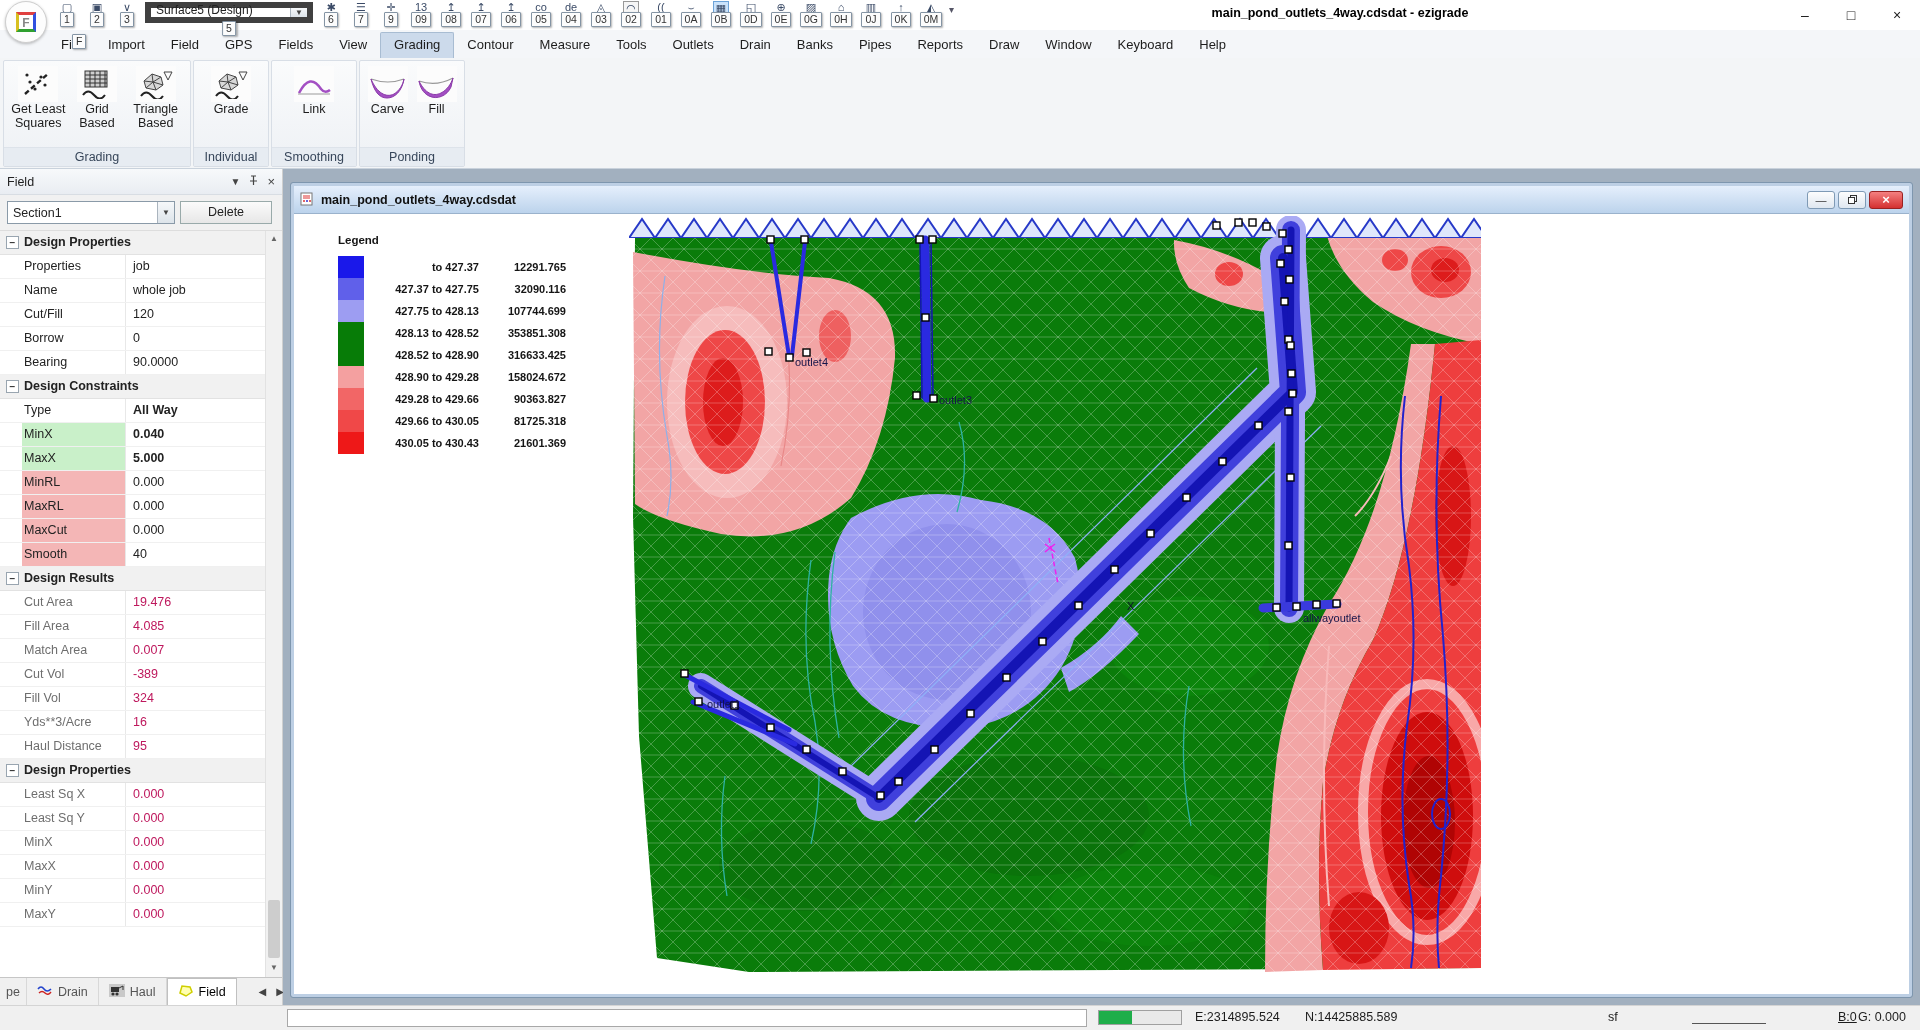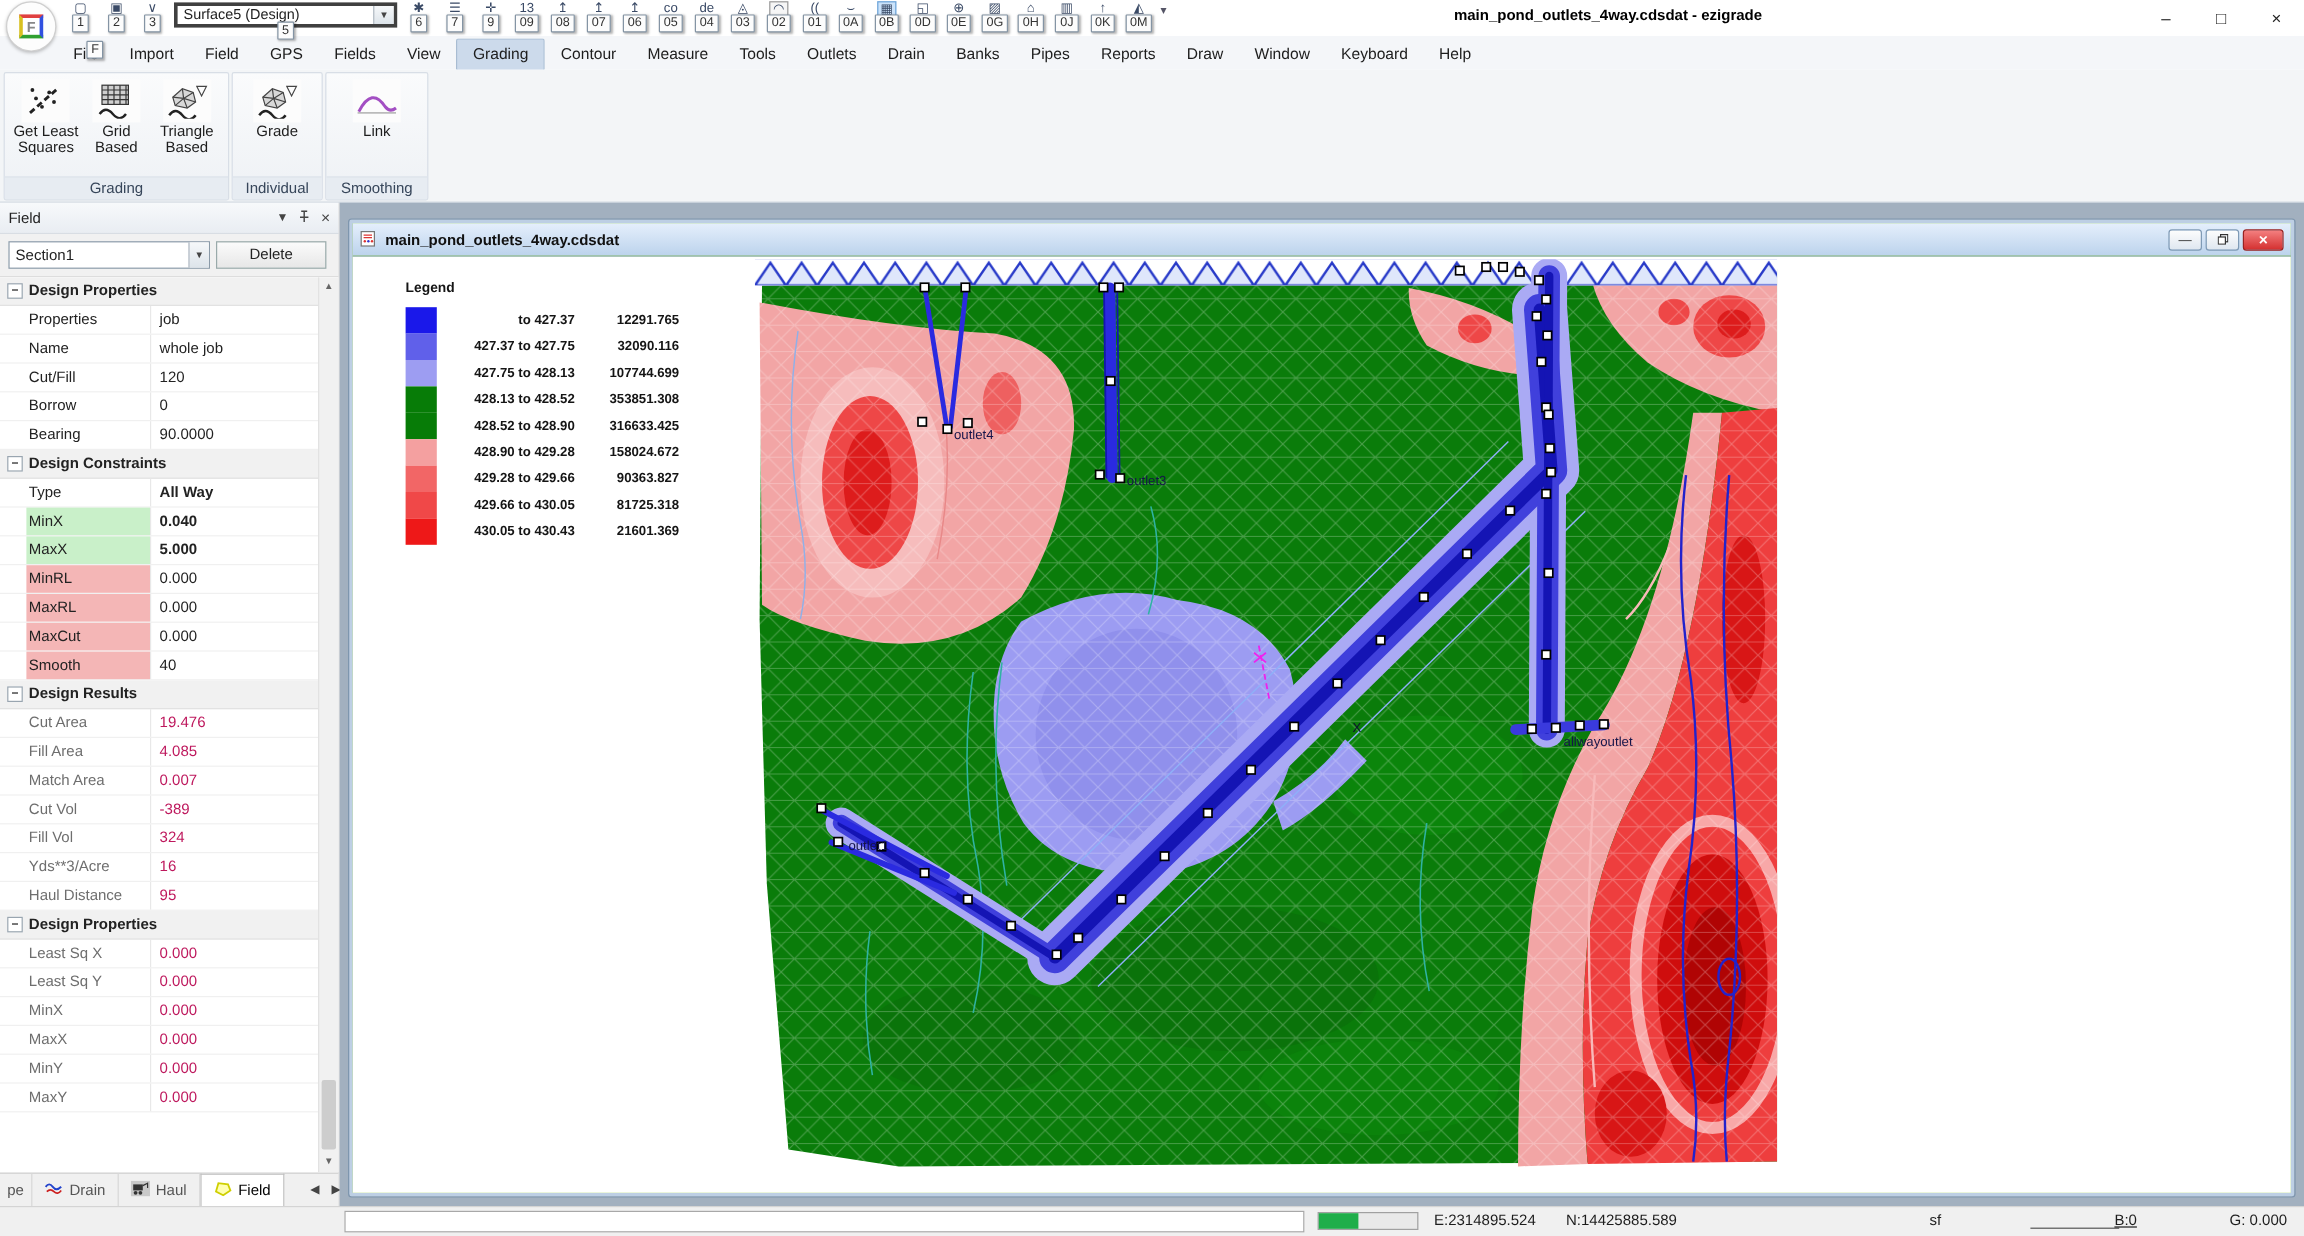--- a/index.html
+++ b/index.html
@@ -15,22 +15,22 @@
   .applogo { width:20px; height:20px; font-size:12px; font-weight:bold; color:#888; text-align:center; line-height:16px;
              border-top:3px solid #e04040; border-right:3px solid #3050e0; border-bottom:3px solid #30a030; border-left:3px solid #d8c020; background:#fff; }
   .qat { display:flex; align-items:flex-start; gap:6px; margin-left:55px; padding-top:1px; z-index:40; }
   .qat-item { display:flex; flex-direction:column; align-items:center; width:24px; }
   .qat-glyph { font-size:11px; line-height:13px; height:13px; color:#3a4a66; }
   .qat-glyph.hl { background:#cbe3fb; border:1px solid #6da3d8; padding:0 2px; }
   .qat-glyph.boxed { border:1px solid #999; background:#f6f6f6; padding:0 2px; }
   .keytip { background:#fcfcfc; border:1px solid #8494a4; box-shadow:1px 1px 2px rgba(0,0,0,.3);
             font-size:10.5px; line-height:13px; padding:0 3px; color:#333; border-radius:1px; white-space:nowrap; }
   .qat-item .keytip { margin-top:-2px; }
-  .qat-combo { position:relative; width:186px; height:21px; border:3px solid #404040; background:#fff;
-               display:flex; align-items:flex-start; margin-top:1px; }
+  .qat-combo { position:relative; width:168px; height:21px; border:6px solid #404040; background:#fff;
+               display:flex; align-items:flex-end; margin-top:1px; }
   .combo-text { flex:1; padding:0 5px; font-size:12px; white-space:nowrap; overflow:hidden; }
   .combo-arrow { width:17px; height:100%; border-left:1px solid #aab4be; background:linear-gradient(#f6f8fa,#dde4ea);
                  font-size:8px; color:#444; display:flex; align-items:center; justify-content:center; }
   .combo-tip { position:absolute; left:50%; transform:translateX(-50%); top:13px; z-index:45; }
   .qat-overflow { font-size:10px; color:#556; margin-top:3px; }
   .win-title { position:absolute; left:1130px; top:0; width:420px; height:30px; line-height:26px;
                text-align:center; font-weight:bold; font-size:12.5px; color:#000; }
   .win-controls { position:absolute; right:0; top:0; display:flex; }
   .win-controls span { width:46px; height:29px; display:flex; align-items:center; justify-content:center; font-size:14px; color:#222; }
 
@@ -116,21 +116,21 @@
   .map-wrap svg text { font-family:"Liberation Sans", sans-serif; }
 
   
   .statusbar { height:25px; background:#f0f0f0; border-top:1px solid #d4d4d4; position:relative; font-size:12.5px; color:#1d1d1d; }
   .sb-field { position:absolute; left:287px; top:3px; width:800px; height:18px; background:#fff; border:1px solid #a8a8a8; }
   .sb-progress { position:absolute; left:1098px; top:4px; width:84px; height:15px; border:1px solid #a0a0a0; background:#e9e9e9; }
   .sb-progress .fill { width:40%; height:100%; background:#1fae4a; }
   .sb-e { position:absolute; left:1195px; top:4px; } .sb-n { position:absolute; left:1305px; top:4px; }
   .sb-sf { position:absolute; left:1608px; top:4px; }
   .sb-line { position:absolute; left:1692px; top:17px; width:74px; border-bottom:1px solid #555; }
-  .sb-b { position:absolute; left:1762px; top:4px;text-decoration:underline; } .sb-g { position:absolute; left:1858px; top:4px; }
+  .sb-b { position:absolute; left:1838px; top:4px;text-decoration:underline; } .sb-g { position:absolute; left:1858px; top:4px; }
 </style>
 </head>
 <body>
 
 <div class="app">
 
   <div class="titlebar">
     <div class="appbtn">
       <span class="applogo">F</span>
     </div>
@@ -387,20 +387,43 @@
                 <path d="M3 25 L35 25" stroke="#bbb" stroke-width="1.5"></path>
                 <path d="M4 24 Q15 3 26 20 Q30 25 35 21" stroke="#a34fc3" stroke-width="2.5" fill="none"></path>
               </svg>
           </span>
           <span class="rlabel">Link</span>
         </div>
       </div>
       <div class="rgroup-label">Smoothing</div>
     </div>
 
+    <div class="rgroup" style="width:106px">
+      <div class="rgroup-buttons">
+        <div class="rbtn w50">
+          <span class="ricon">
+            <svg width="40" height="30">
+                <path d="M3 10 Q20 16 36 10" stroke="#999" stroke-width="1.2" fill="none"></path>
+                <path d="M3 10 C9 24 18 29 26 25 C31 22 35 16 36 10 C34 22 27 29 19 29 C11 29 6 22 3 10 Z" fill="#a34fc3" stroke="#8a3aa8"></path>
+              </svg>
+          </span>
+          <span class="rlabel">Carve</span>
+        </div>
+        <div class="rbtn w50">
+          <span class="ricon">
+            <svg width="40" height="30">
+                <path d="M2 12 Q19 18 36 9" stroke="#999" stroke-width="1.2" fill="none"></path>
+                <path d="M2 12 C8 24 16 28 24 24 C30 21 34 15 36 9 L34 18 C30 27 20 31 12 27 C6 24 3 18 2 12 Z" fill="#a34fc3" stroke="#8a3aa8"></path>
+              </svg>
+          </span>
+          <span class="rlabel">Fill</span>
+        </div>
+      </div>
+      <div class="rgroup-label">Ponding</div>
+    </div>
   </div>
 
   <div class="workspace">
 
     <div class="left-panel">
       <div class="panel-header">
         <span>Field</span>
         <span class="ph-icons">
           <span>▼</span>
           <span><svg width="11" height="11" viewBox="0 0 11 11">

